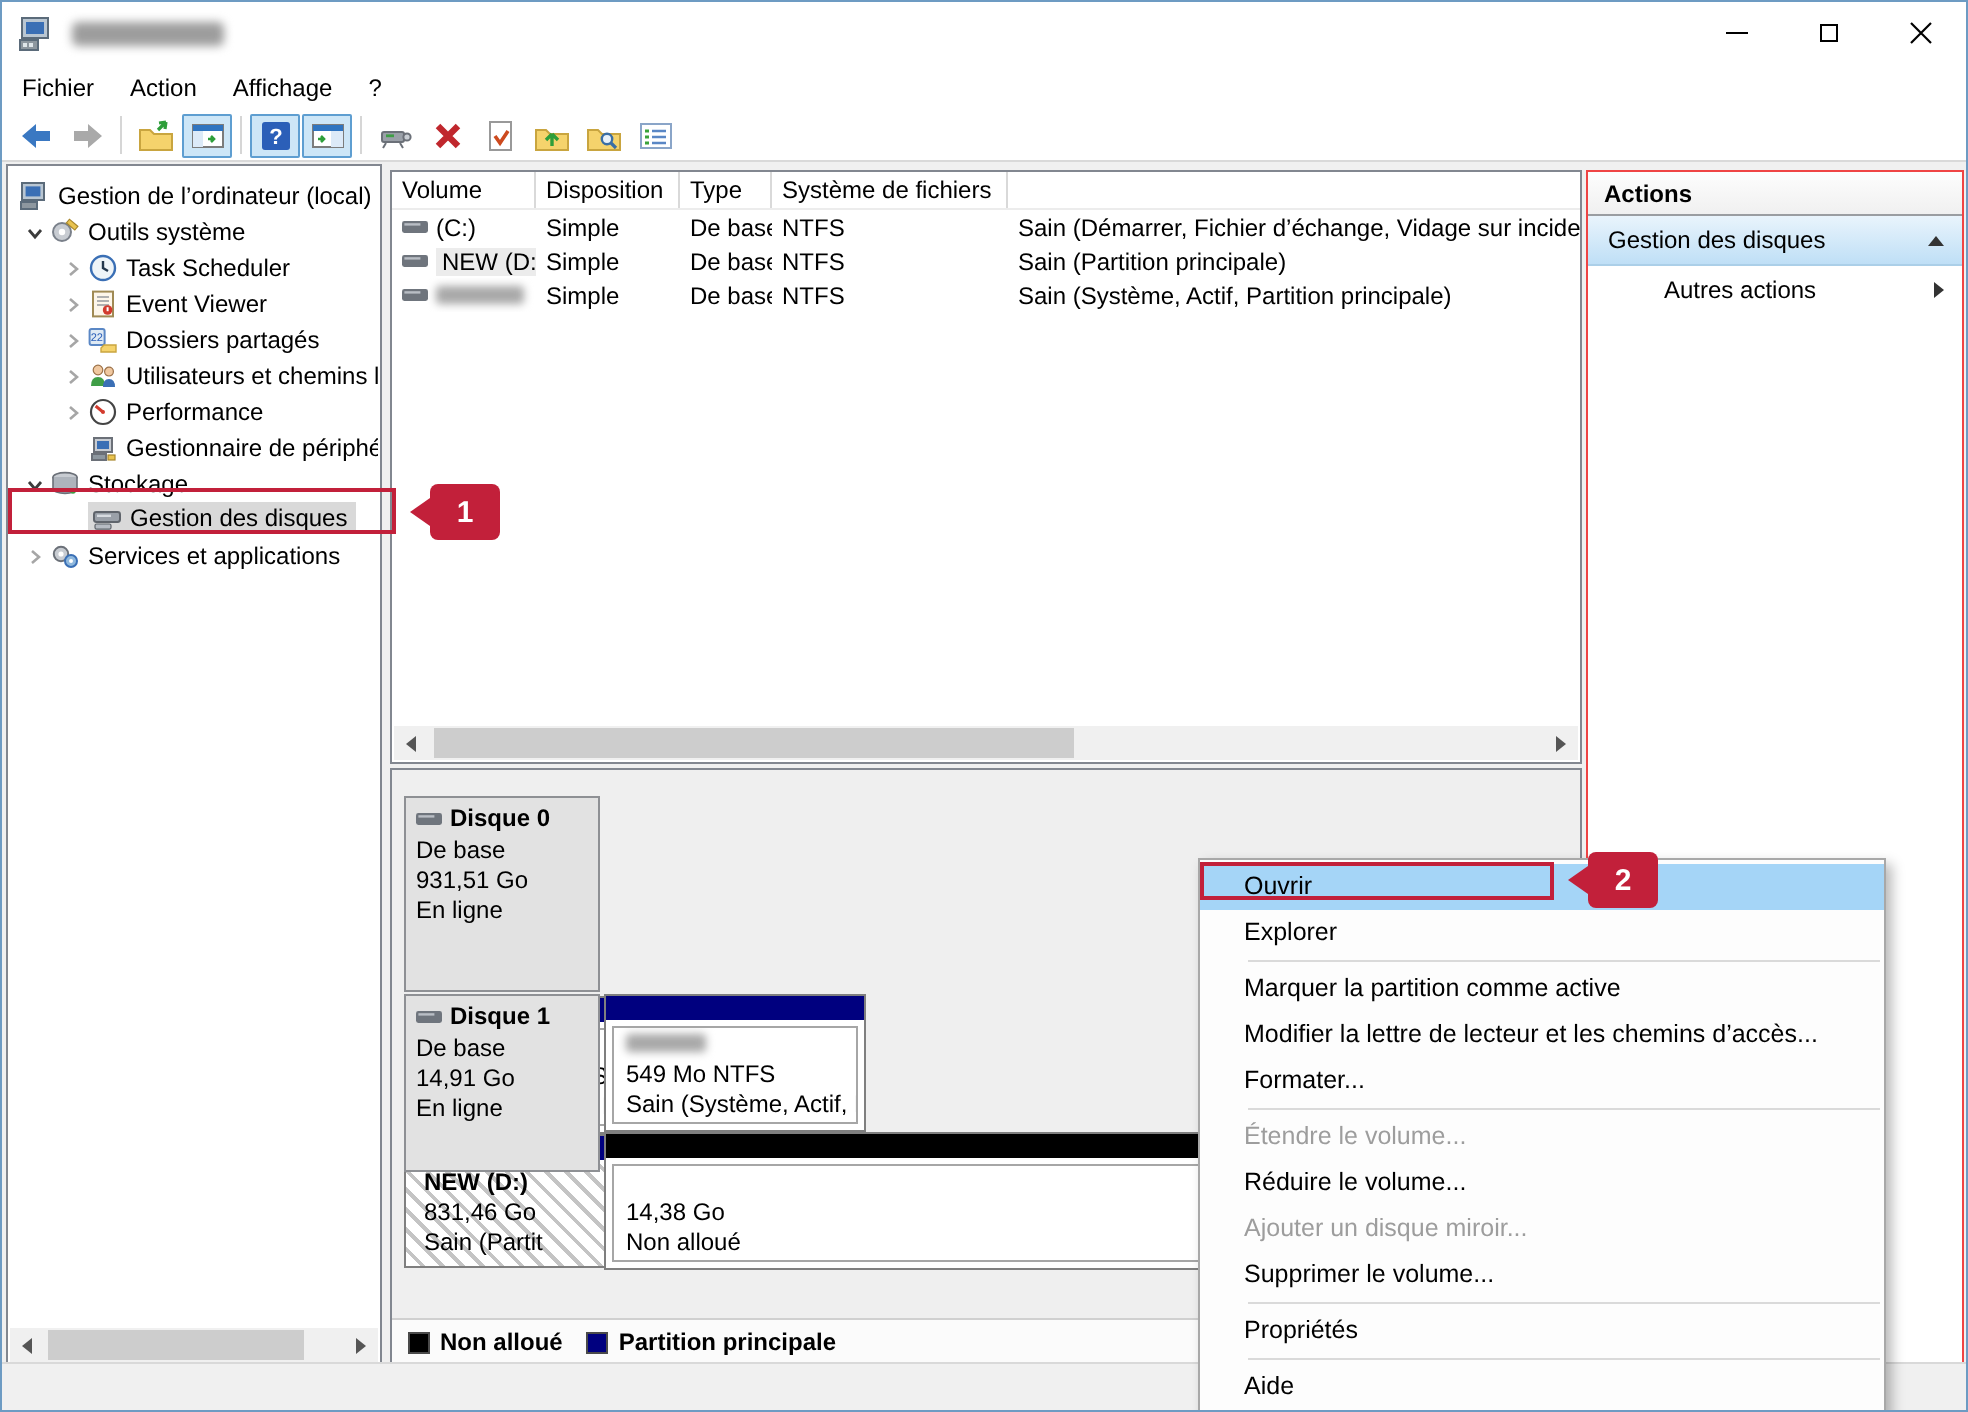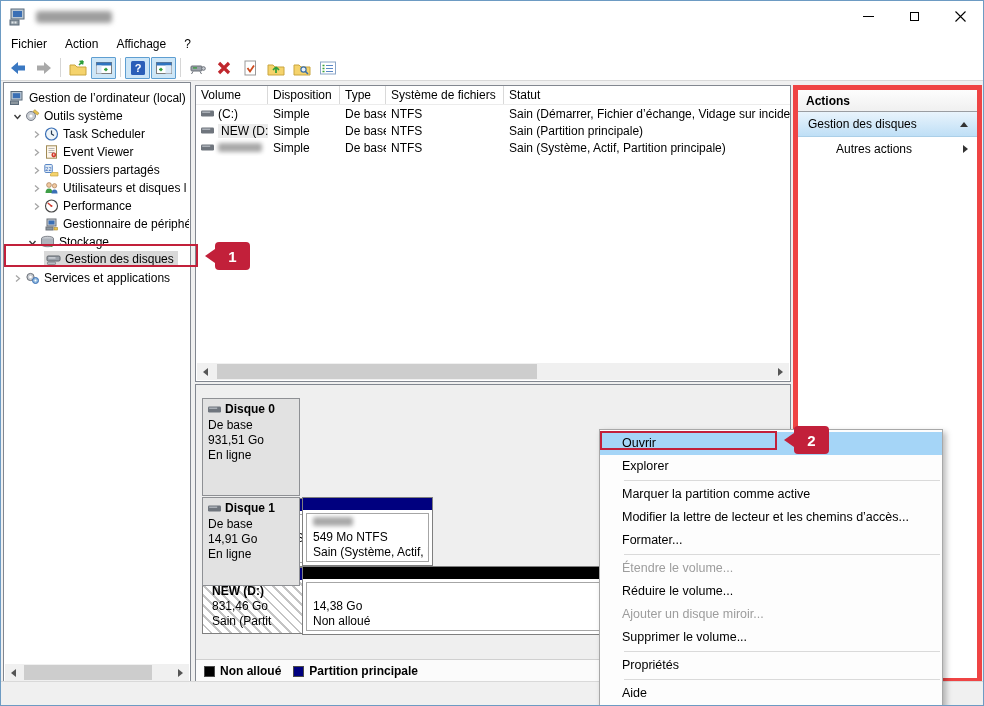--- a/index.html
+++ b/index.html
@@ -58,21 +58,21 @@
   .dcell { border: 1px solid #7f7f7f; background: #fff; display: flex; flex-direction: column; overflow: hidden; }
   .dstrip { height: 12px; flex: 0 0 12px; }
   .dbody { flex: 1; margin: 3px; border: 1px solid #a6a6a6; padding: 1px 6px; font-size: 12px; overflow: hidden; white-space: nowrap; line-height: 15px; }
   .dcell.selected .dbody { border: none; margin: 0; padding: 4px 9px; background: repeating-linear-gradient(45deg, #ffffff 0 5px, #c4c4c4 5px 7px); }
   .plabel { font-weight: bold; }
   .legend { position: absolute; left: 0; right: 0; bottom: 0; height: 23px; background: #fbfbfb; border-top: 1px solid #d0d0d0; display: flex; align-items: center; gap: 12px; padding-left: 8px; font-size: 12px; }
   .lentry { display: flex; align-items: center; gap: 5px; font-weight: bold; }
   .lsw { width: 11px; height: 11px; border: 1px solid #4a4a4a; }
 
   
-  .actions { position: absolute; left: 792px; top: 84px; width: 189px; height: 598px; background: #fff; border: 5px solid #ef4444; }
+  .actions { position: absolute; left: 792px; top: 84px; width: 189px; height: 598px; background: #fff; border: 1px solid #ef4444; }
   .ahead { height: 22px; display: flex; align-items: center; padding-left: 8px; font-weight: bold; font-size: 12px; border-bottom: 1px solid #9a9da1; background: linear-gradient(#fdfdfd, #f0f0f0); }
   .agroup { height: 25px; display: flex; align-items: center; padding: 0 9px 0 10px; font-size: 12px; background: linear-gradient(#e9f4fc, #bfdff6); border-bottom: 1px solid #abcfe8; }
   .tri-up { margin-left: auto; width: 0; height: 0; border-left: 4px solid transparent; border-right: 4px solid transparent; border-bottom: 5px solid #333; }
   .aitem { height: 24px; display: flex; align-items: center; padding: 0 9px 0 38px; font-size: 12px; }
   .tri-right { margin-left: auto; width: 0; height: 0; border-top: 4px solid transparent; border-bottom: 4px solid transparent; border-left: 5px solid #333; }
 
   
   .statusbar { position: absolute; left: 0; right: 0; bottom: 0; height: 24px; background: #f0f0f0; border-top: 1px solid #d9d9d9; }
   .notch { position: absolute; bottom: 4px; width: 1px; height: 13px; background: #cfcfcf; }
 
@@ -286,21 +286,21 @@
             <svg width="9" height="9" viewBox="0 0 9 9">
               <path d="M3 1.5 L6.5 4.5 L3 7.5" stroke="#a6a6a6" stroke-width="1.3" fill="none"></path>
             </svg>
           </span>
         <svg class="ticon" viewBox="0 0 15 14">
             <circle cx="5" cy="4" r="2.4" fill="#f0c8a0" stroke="#9c7148" stroke-width="0.6"></circle>
             <path d="M1.5 12 q0-4.5 3.5-4.5 t3.5 4.5 Z" fill="#3f9e46"></path>
             <circle cx="10.5" cy="4.8" r="2.2" fill="#f0c8a0" stroke="#9c7148" stroke-width="0.6"></circle>
             <path d="M7.5 12.5 q0-4 3-4 t3 4 Z" fill="#3a6fb5"></path>
           </svg>
-        <span>Utilisateurs et disques l</span>
+        <span>Utilisateurs et chemins l</span>
       </div>
 
       <div class="trow" style="padding-left:24px">
         <span class="chevbox">
             <svg width="9" height="9" viewBox="0 0 9 9">
               <path d="M3 1.5 L6.5 4.5 L3 7.5" stroke="#a6a6a6" stroke-width="1.3" fill="none"></path>
             </svg>
           </span>
         <svg class="ticon" viewBox="0 0 15 14">
             <circle cx="7.5" cy="7" r="6" fill="#fff" stroke="#444" stroke-width="1.1"></circle>
@@ -314,21 +314,21 @@
         <span class="chevbox"></span>
         <svg class="ticon" viewBox="0 0 15 14">
             <rect x="3" y="2" width="9" height="7" fill="#c8ccd2" stroke="#6b7078"></rect>
             <rect x="4.5" y="3.5" width="6" height="4" fill="#3a6fb5"></rect>
             <rect x="2" y="10" width="7" height="3" fill="#8d979f" stroke="#6b7078"></rect>
             <rect x="10" y="10.5" width="3.5" height="2.5" fill="#e9c34f" stroke="#a8872d" stroke-width="0.6"></rect>
           </svg>
         <span>Gestionnaire de périphé</span>
       </div>
 
-      <div class="trow" style="padding-left:20px">
+      <div class="trow" style="padding-left:5px">
         <span class="chevbox">
             <svg width="9" height="9" viewBox="0 0 9 9">
               <path d="M1.5 3 L4.5 6.5 L7.5 3" stroke="#3c3c3c" stroke-width="1.4" fill="none"></path>
             </svg>
           </span>
         <svg class="ticon" viewBox="0 0 15 14">
             <ellipse cx="7.5" cy="3.5" rx="6" ry="2.2" fill="#c8ccd2" stroke="#6b7078" stroke-width="0.8"></ellipse>
             <path d="M1.5 3.5 v6 c0 1.2 2.7 2.2 6 2.2 s6 -1 6 -2.2 v-6" fill="#aeb4bc" stroke="#6b7078" stroke-width="0.8"></path>
             <circle cx="11.5" cy="10.5" r="1.4" fill="#3f9e46"></circle>
           </svg>
@@ -373,21 +373,20 @@
         </div>
     </div>
   </div>
 
   <div class="volpane">
     <div class="vheader">
       <div class="vh c-vol">Volume</div>
       <div class="vh c-disp">Disposition</div>
       <div class="vh c-type">Type</div>
       <div class="vh c-fs">Système de fichiers</div>
-      <div class="vh c-stat">Statut</div>
     </div>
 
     <div class="vrow">
       <div class="vc c-vol">
           <svg class="drive-glyph" width="13" height="7" viewBox="0 0 13 7">
             <rect x="0" y="0.5" width="13" height="6" rx="1.2" fill="#6f757d"></rect>
             <rect x="1.2" y="1.6" width="8" height="1.2" fill="#b9bec5"></rect>
           </svg>
           <span>(C:)</span>
         </div>

